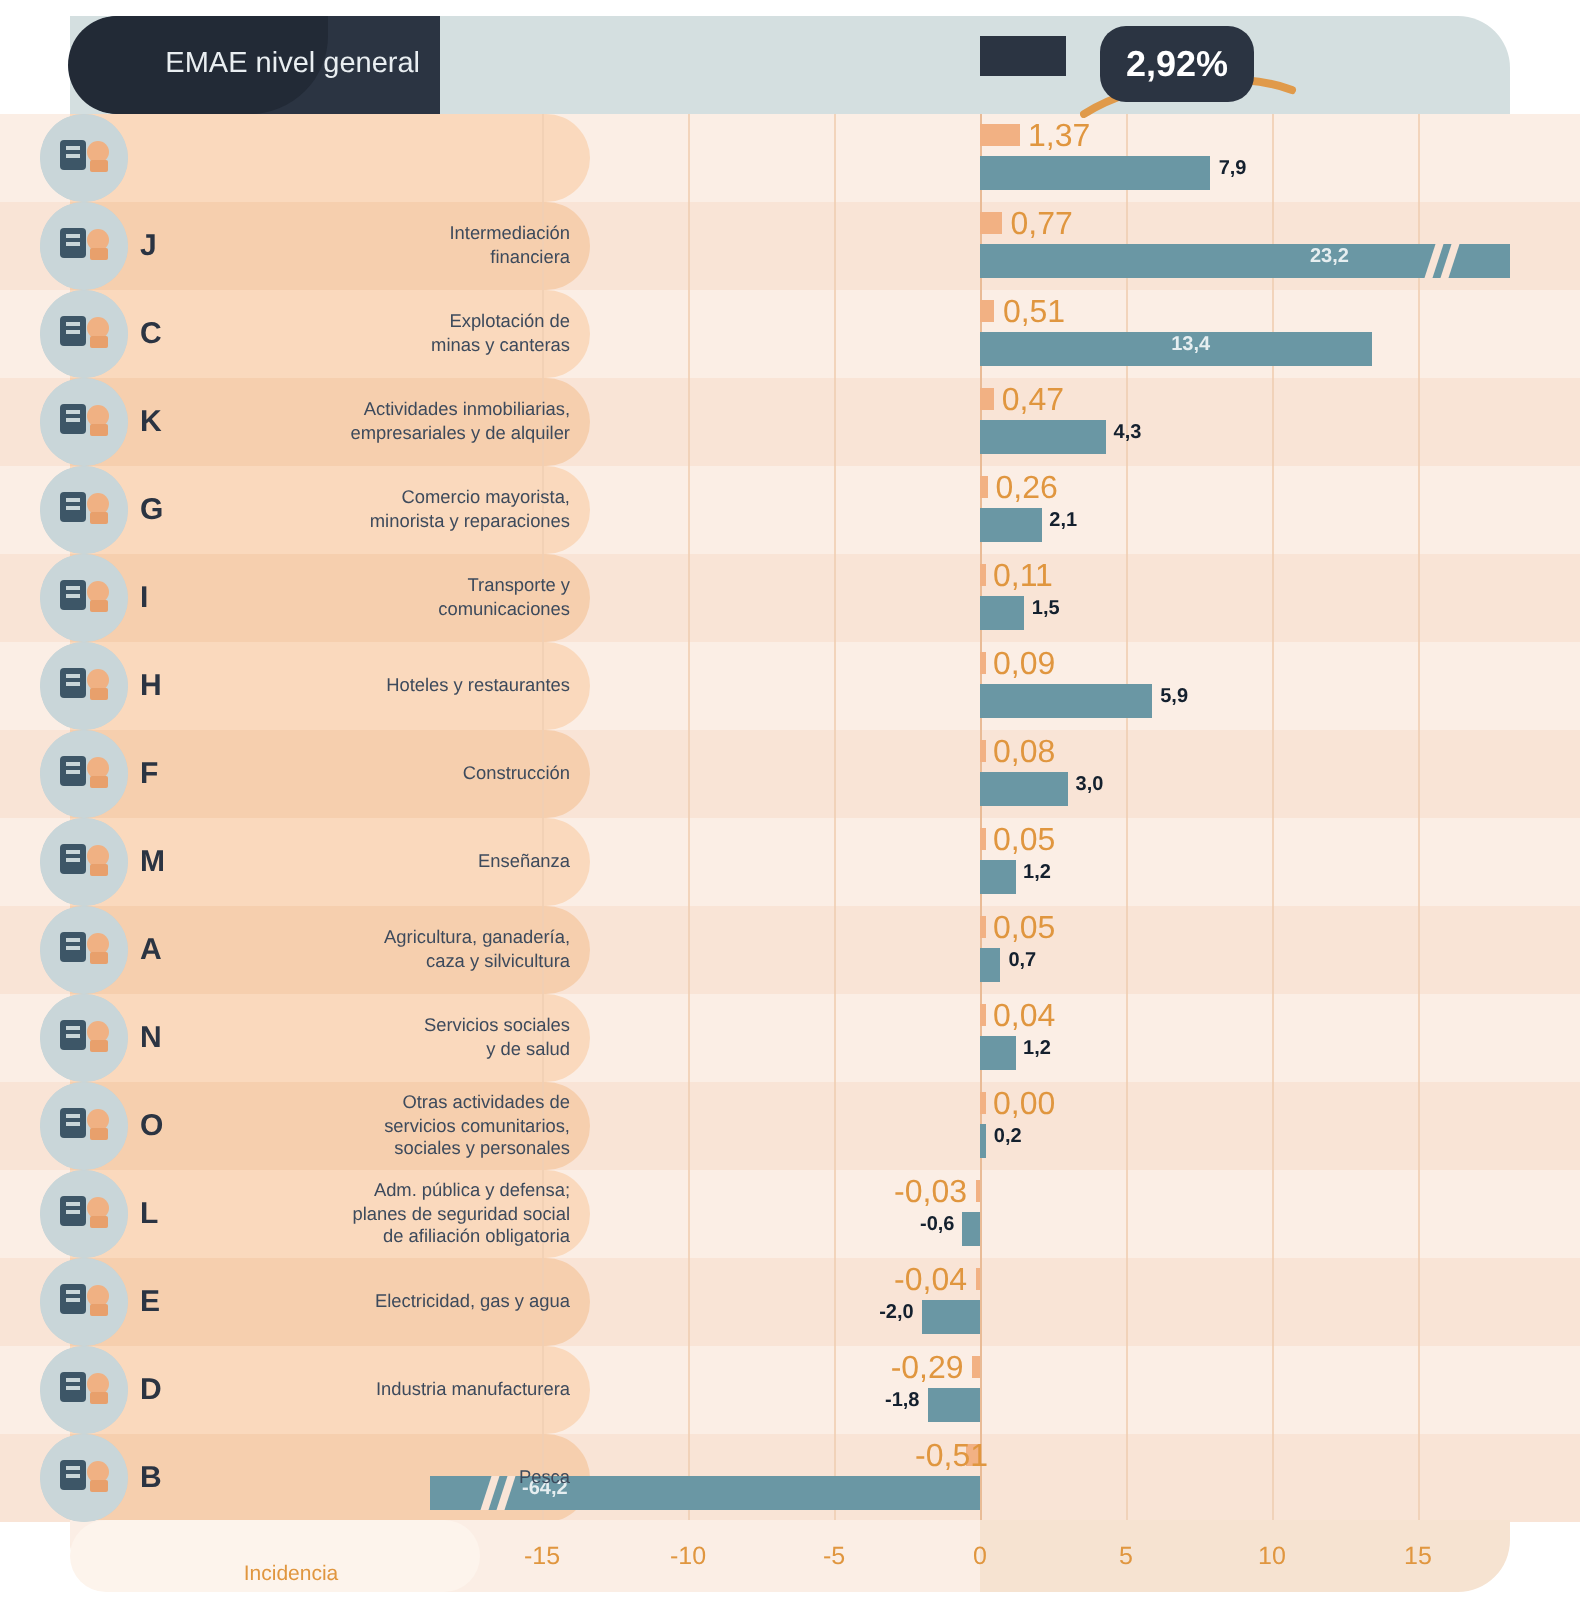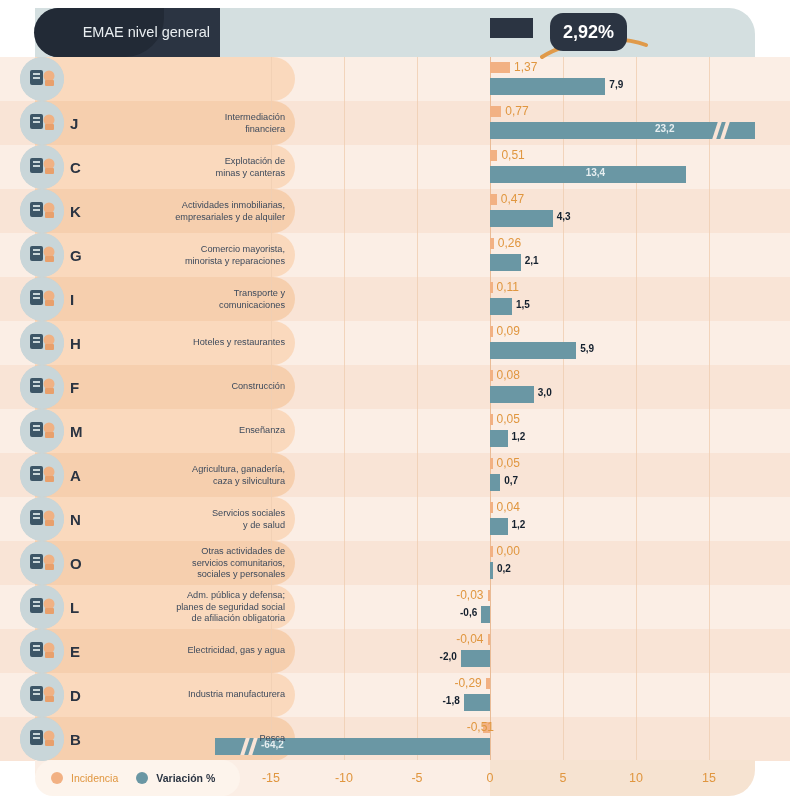--- a/index.html
+++ b/index.html
@@ -79,21 +79,21 @@
   }
 
   
   .bar-inc{
     position:absolute; height:11px; background:#f2b183;
   }
   .bar-var{
     position:absolute; height:17px; background:#6a97a4;
   }
   .lbl-inc{
-    position:absolute; font-size:12px; color:#e0963f; white-space:nowrap;
+    position:absolute; font-size:16px; color:#e0963f; white-space:nowrap;
   }
   .lbl-var{
     position:absolute; font-size:10px; font-weight:bold; color:#14202e; white-space:nowrap;
   }
   .lbl-var.inside{ color:#e6eef0; }
 
   
   .brk{ position:absolute; width:18px; }
   .brk i{
     position:absolute; top:0; bottom:0; width:4px; background:#fbeee5;
@@ -106,21 +106,21 @@
     background:#f6e3d1; border-bottom-right-radius:26px;
     border-bottom-left-radius:26px;
   }
   .axis-band-left{
     position:absolute; left:35px; top:760px; width:455px; height:36px;
     background:#fbeee5; border-bottom-left-radius:26px;
   }
   .legend-pill{
     position:absolute; left:35px; top:760px; width:205px; height:36px;
     background:#fdf4ec; border-radius:18px; z-index:6;
-    display:flex; align-items:center; padding-left:16px; gap:8px;
+    display:flex; align-items:center; padding-left:16px; gap:21px;flex-direction:column;
   }
   .lg-dot{ width:12px; height:12px; border-radius:50%; display:inline-block; }
   .lg-txt{ font-size:10.5px; white-space:nowrap; }
   .tick{
     position:absolute; top:760px; height:36px; line-height:36px;
     font-size:12.5px; color:#e0963f; transform:translateX(-50%);
     z-index:6;
   }
   .bottom-white{
     position:absolute; left:0; top:796px; width:790px; height:8px; background:#fff;

